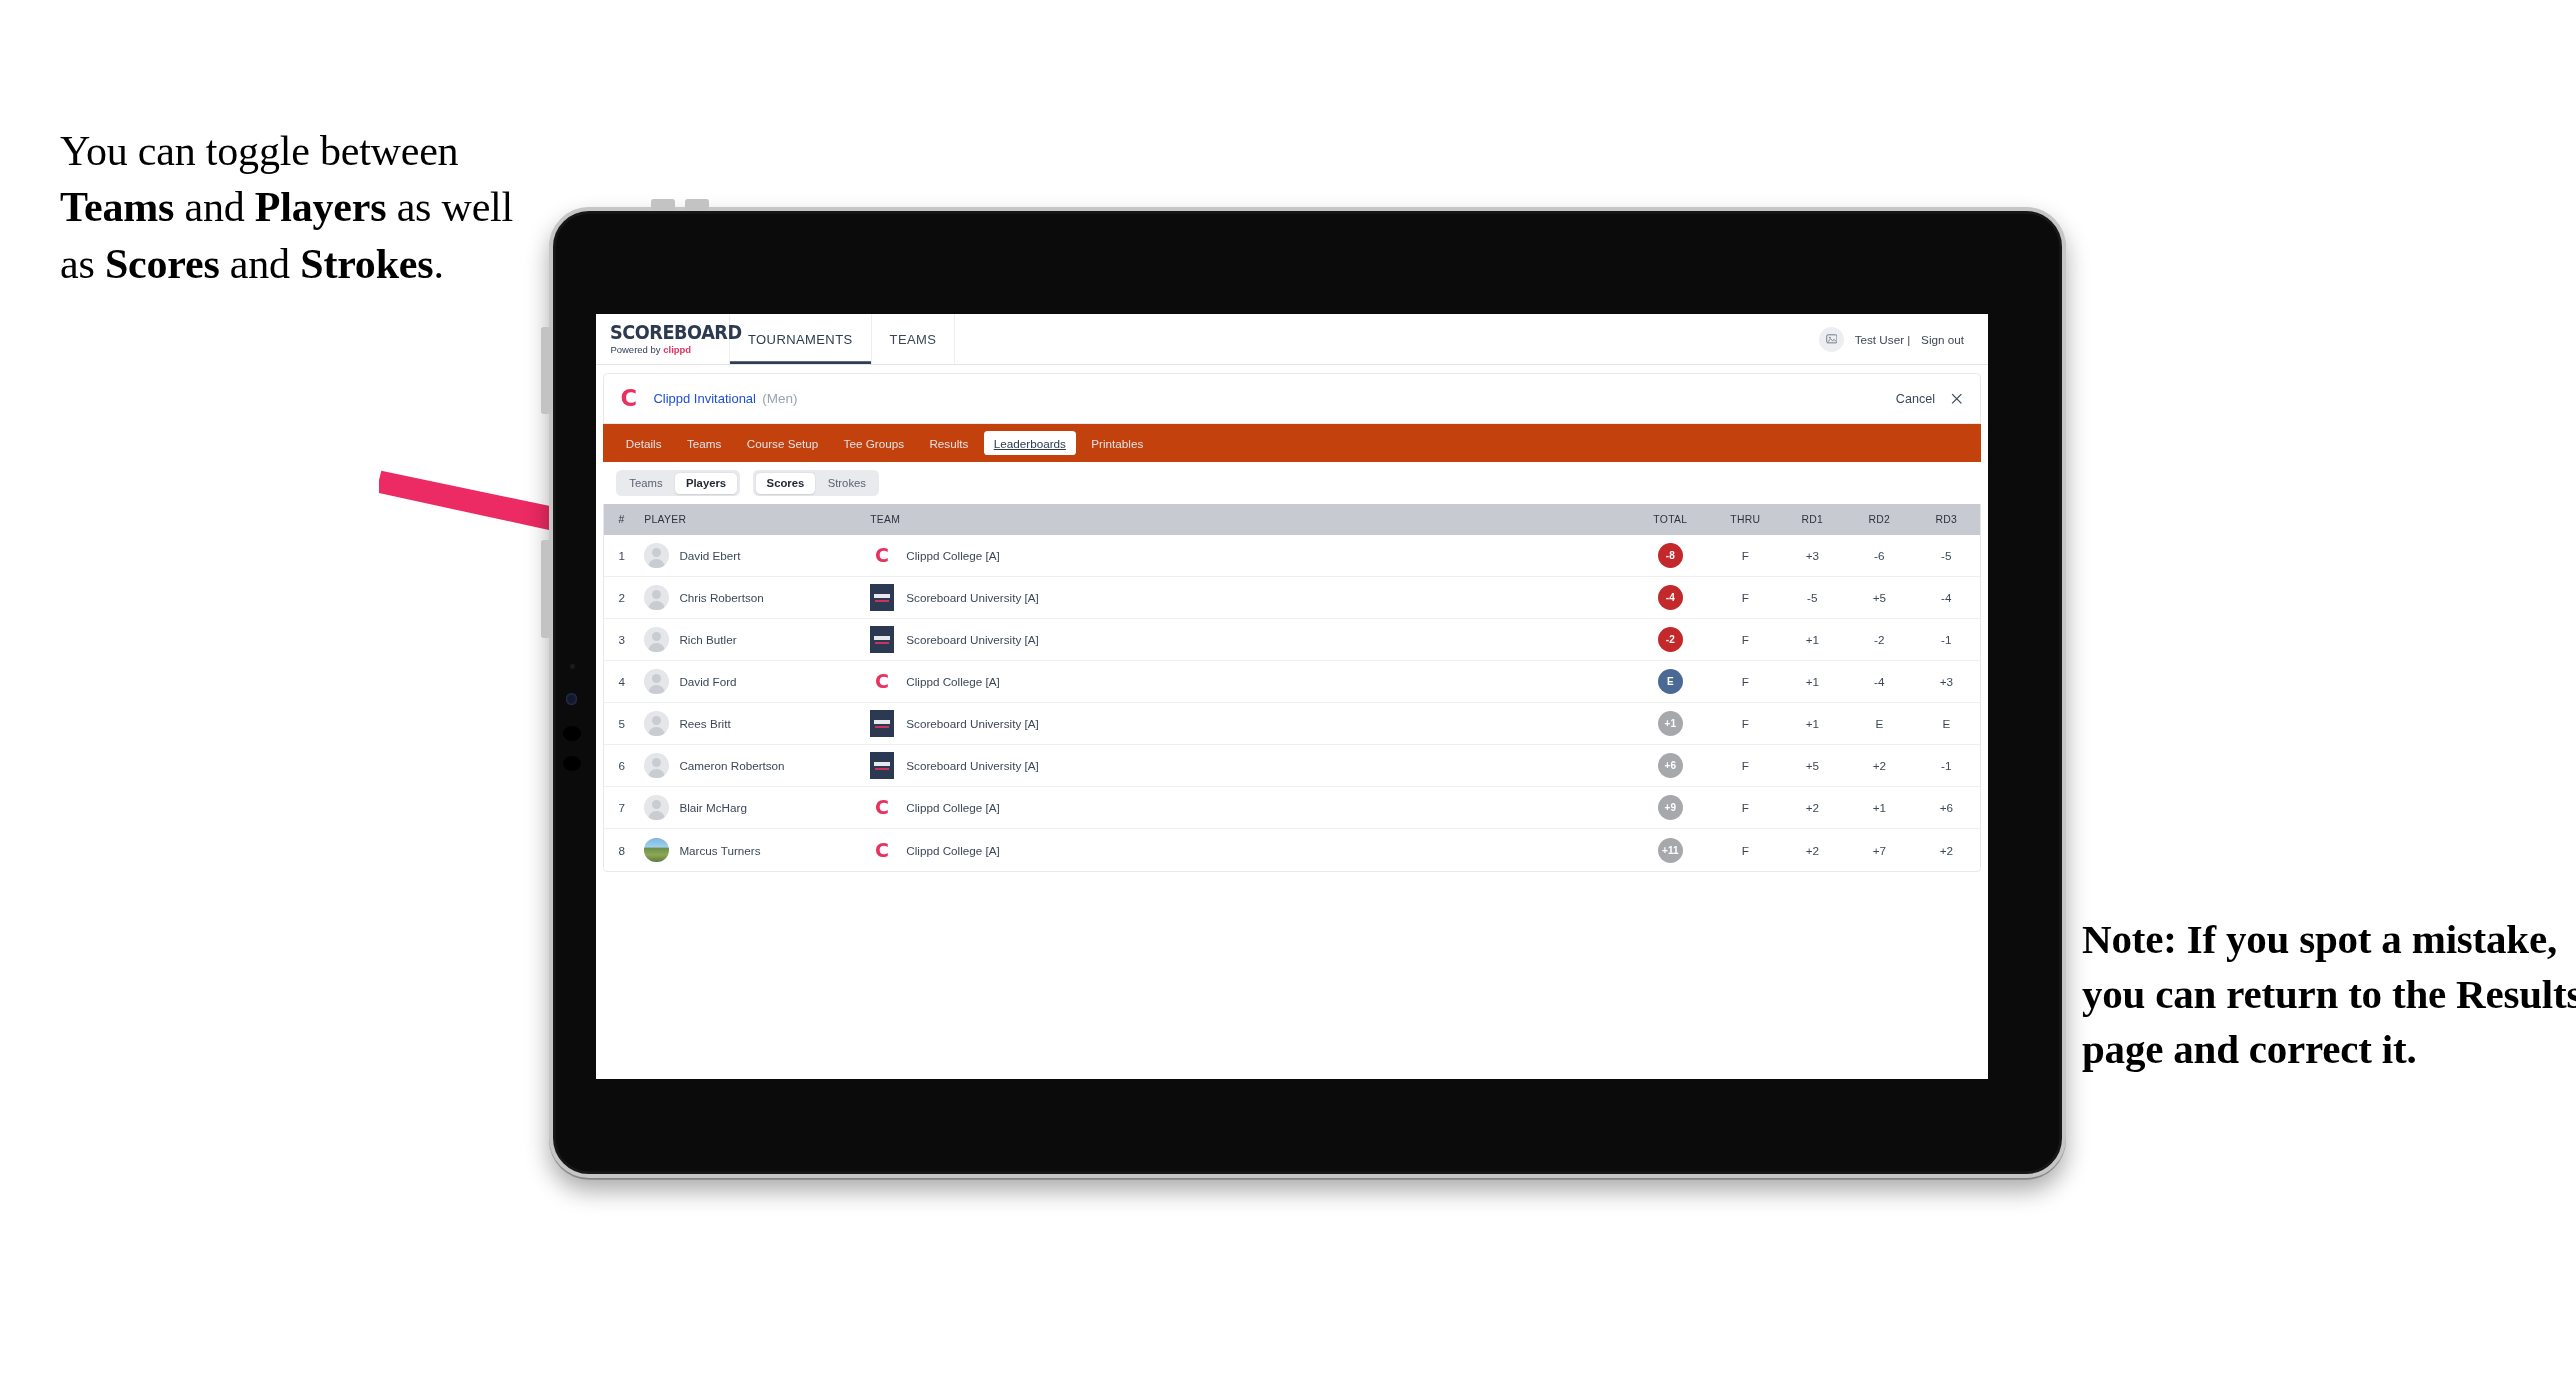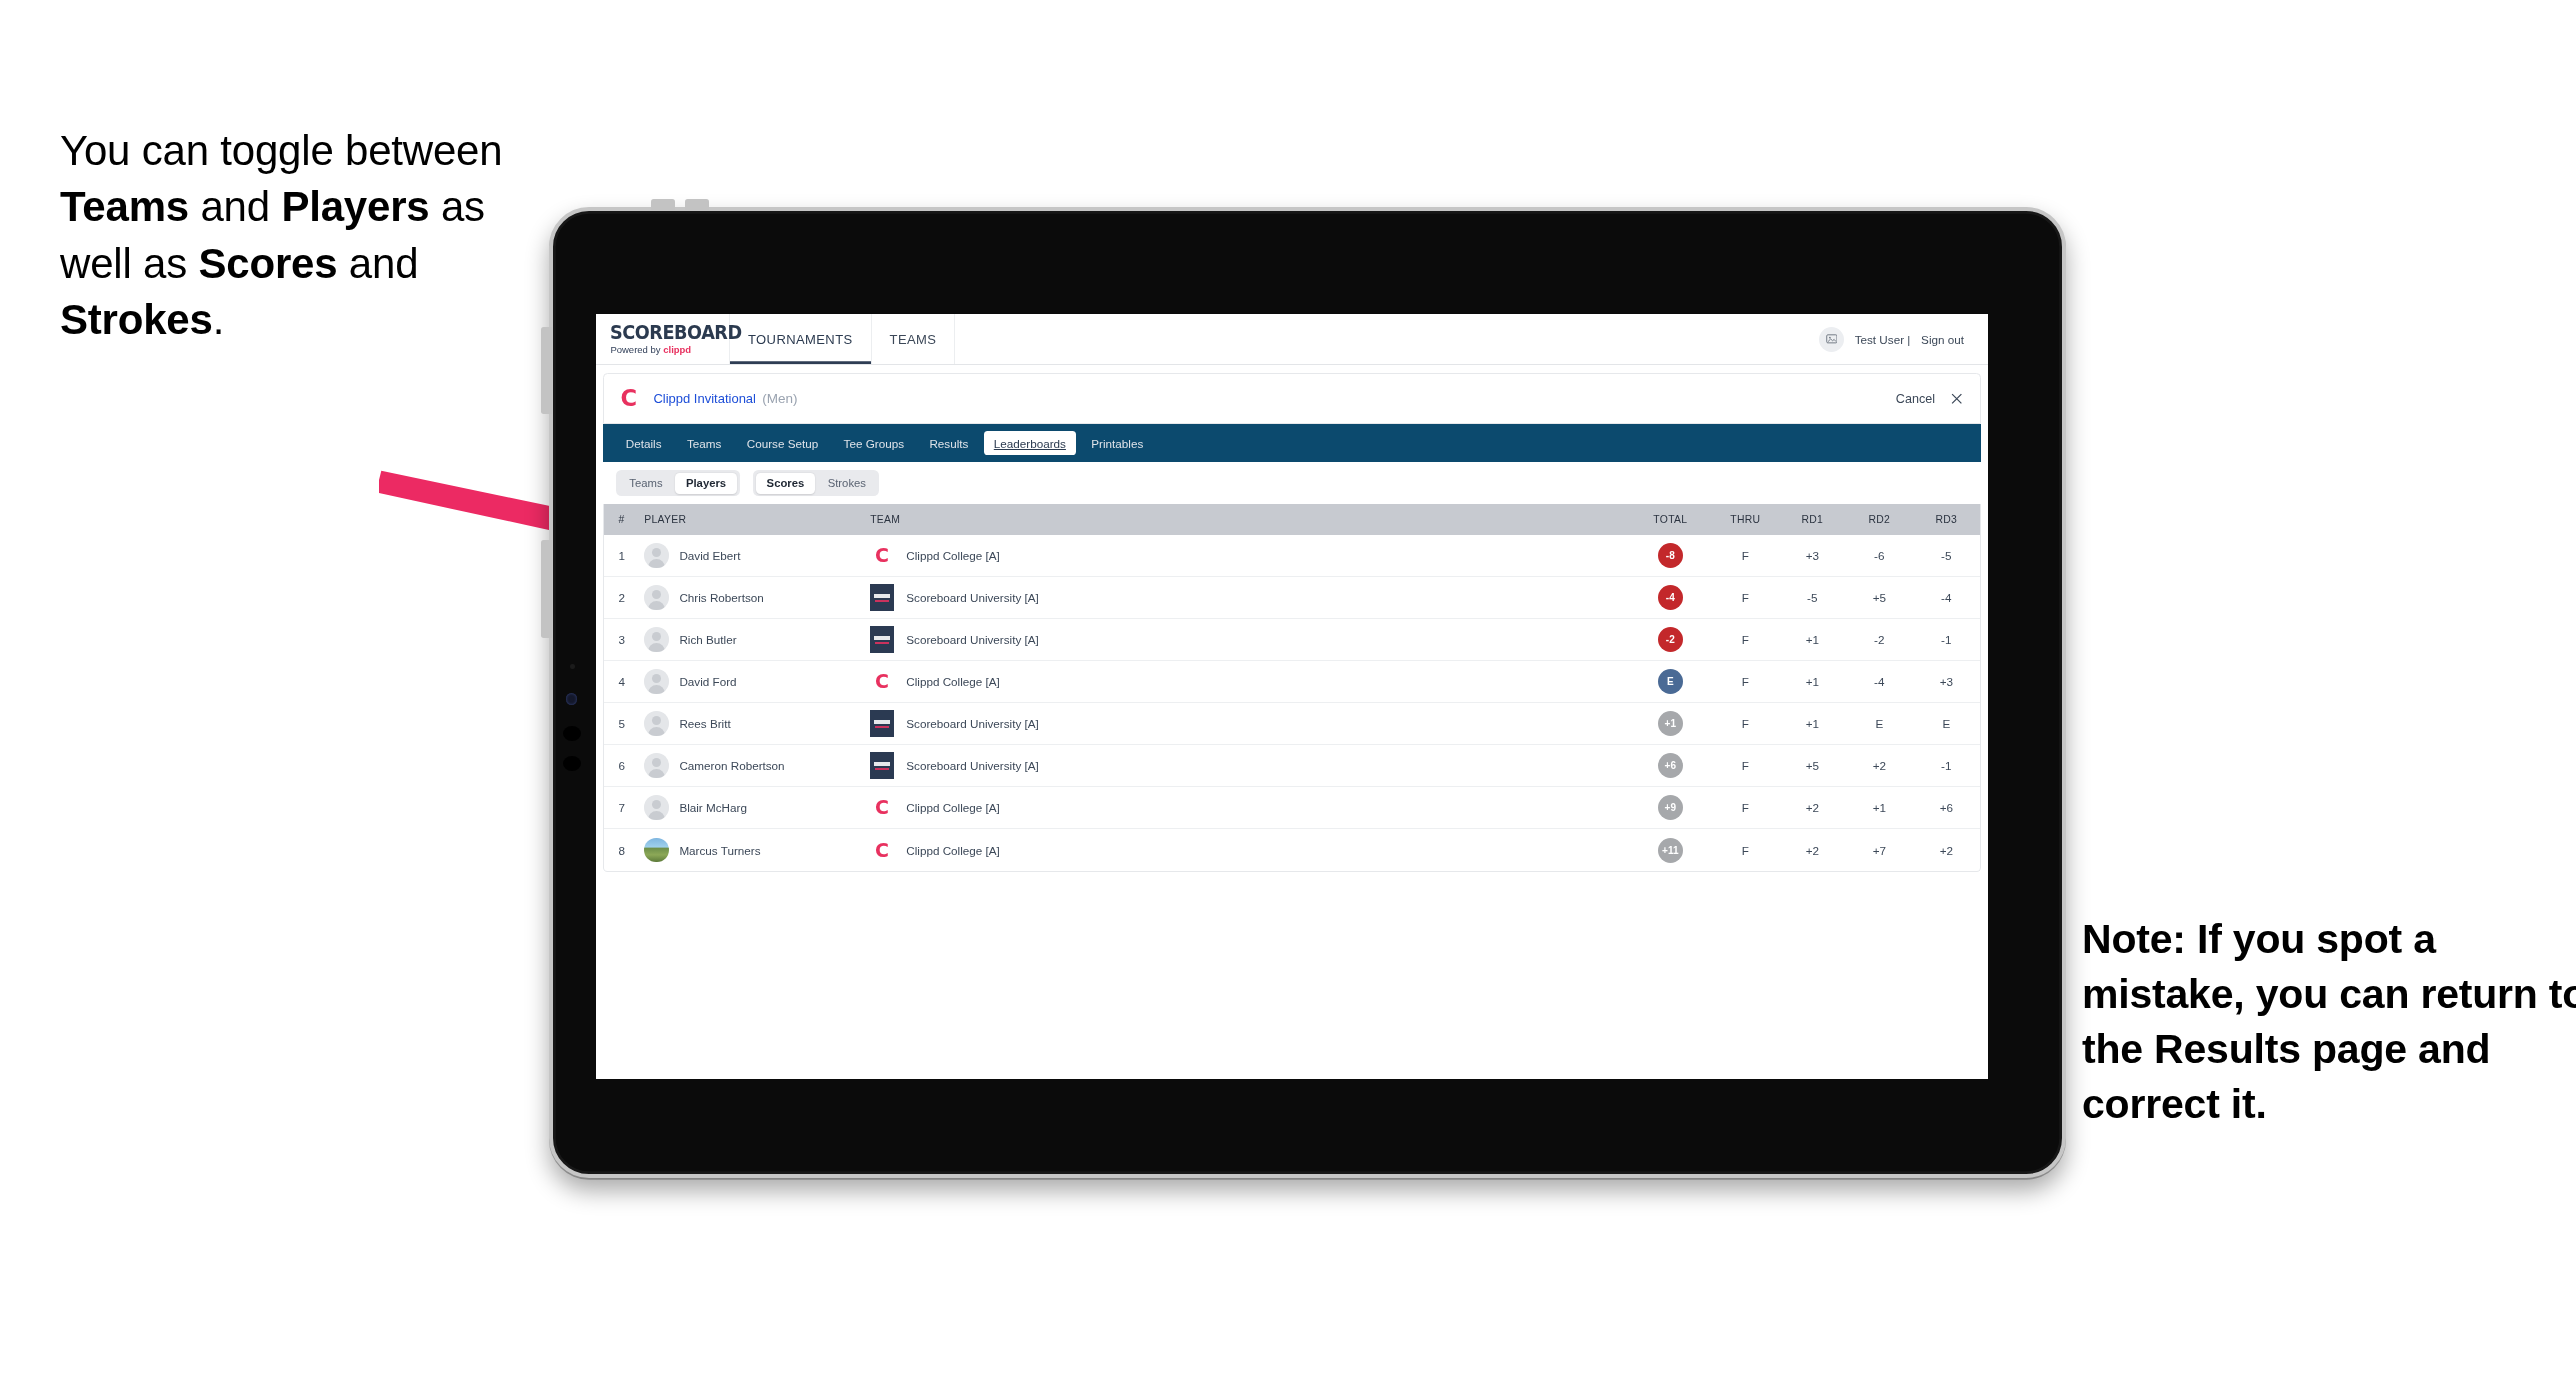--- a/index.html
+++ b/index.html
@@ -10,20 +10,21 @@
     overflow: hidden;
   }
   #stage { position: relative; width: 2576px; height: 1386px; background: #fff; }
 
   
   .annot {
     position: absolute;
     color: #000;
     line-height: 1.34;
     letter-spacing: -0.2px;
+    font-family: Liberation Serif, serif;
   }
   .annot-left {
     left: 60px; top: 123px; width: 479px;
     font-size: 42px; font-weight: 400;
   }
   .annot-left b { font-weight: 700; }
   .annot-right {
     left: 2082px; top: 912px; width: 506px;
     font-size: 41px; font-weight: 700;
   }
@@ -117,21 +118,21 @@
   }
   .tname { font-size: 13px; color: #1d4ed8; }
   .tgender { font-size: 13.5px; color: #9aa3b0; margin-left: 6.3px; }
   .cancel {
     margin-left: auto; display: flex; align-items: center; gap: 15px;
     font-size: 12.6px; color: #3c4858; cursor: pointer;
   }
 
   
   .subtabs {
-    margin: 0 7.2px; background: #0c4a6e; height: 38px;
+    margin: 0 7.2px; background: #c2410c; height: 38px;
     display: flex; align-items: center; padding: 0 12.6px; gap: 5.4px;
   }
   .subtab {
     font-size: 11.7px; color: #dfe3e9; padding: 5.4px 10px; border-radius: 3.6px;
     cursor: pointer; white-space: nowrap;
   }
   .subtab.active {
     background: #fff; color: #2b3a4f; text-decoration: underline;
     font-weight: 400;
   }

